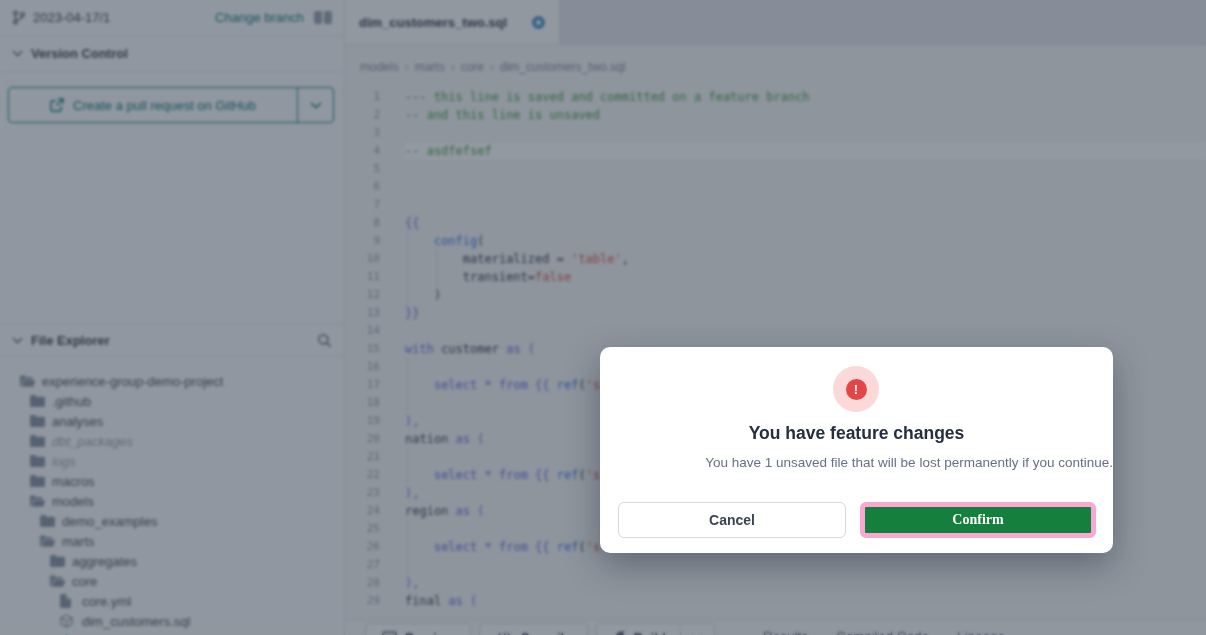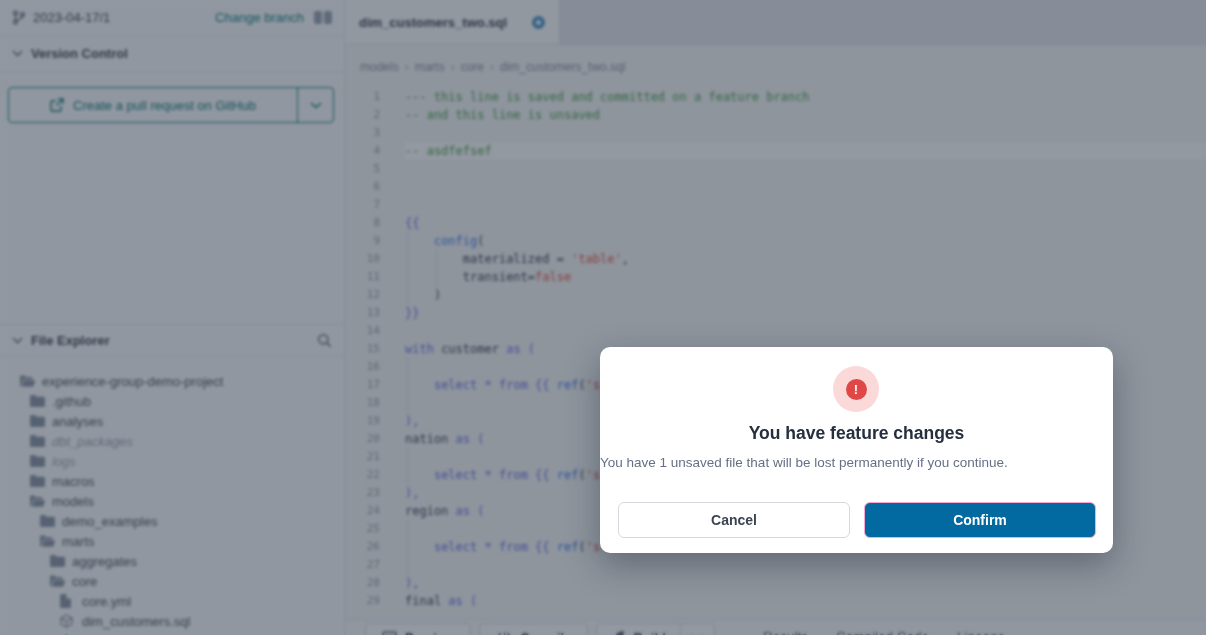--- a/index.html
+++ b/index.html
@@ -56,25 +56,25 @@
   .bb-split .bb-caret { width:34px; border-left:1px solid #d7dbe0; display:flex; align-items:center; justify-content:center; cursor:pointer; }
   .bb-tabs { display:flex; gap:28px; margin-left:48px; padding-top:6px; }
   .bb-tab { font-size:13.5px; color:#5d6675; cursor:pointer; }
 
   
   .overlay { position:absolute; inset:0; background:rgba(30,41,59,0.48); -webkit-backdrop-filter:blur(1.5px); backdrop-filter:blur(1.5px); }
   .modal { position:absolute; left:600px; top:347px; width:513px; height:206px; background:#fff; border-radius:10px; box-shadow:0 12px 34px rgba(15,23,42,0.35); }
   .modal-icon-outer { width:46px; height:46px; border-radius:50%; background:#fbd9d9; position:absolute; left:233px; top:19px; display:flex; align-items:center; justify-content:center; }
   .modal-icon-inner { width:21px; height:21px; border-radius:50%; background:#e14747; color:#fff; font-size:13px; font-weight:bold; display:flex; align-items:center; justify-content:center; line-height:1; }
   .modal-title { position:absolute; top:76px; left:0; right:0; text-align:center; font-size:17.5px; font-weight:bold; color:#252f3e; }
-  .modal-body { position:absolute; top:108px; left:0; right:0; text-align:left; font-size:13.5px; color:#667085; }
+  .modal-body { position:absolute; top:108px; left:0; right:0; text-align:right; font-size:13.5px; color:#667085; }
   .modal-actions { position:absolute; left:18px; right:17px; top:155px; height:36px; display:flex; gap:14px; }
   .btn { flex:1; border-radius:6px; font-size:14px; font-weight:600; display:flex; align-items:center; justify-content:center; cursor:pointer; }
   .btn-cancel { background:#fff; border:1px solid #d5d9de; color:#3b4453; }
-  .btn-confirm { background:#0369a1; border:1px solid #f9a8d4; color:#fff; }
+  .btn-confirm { background:#15803d; border:5px solid #f9a8d4; color:#fff;font-family:Liberation Serif, serif; }
 
   svg { display:block; }
 </style>
 </head>
 <body>
 
 <div class="app">
 
   <div class="sidebar">
     <div class="branch-bar">

